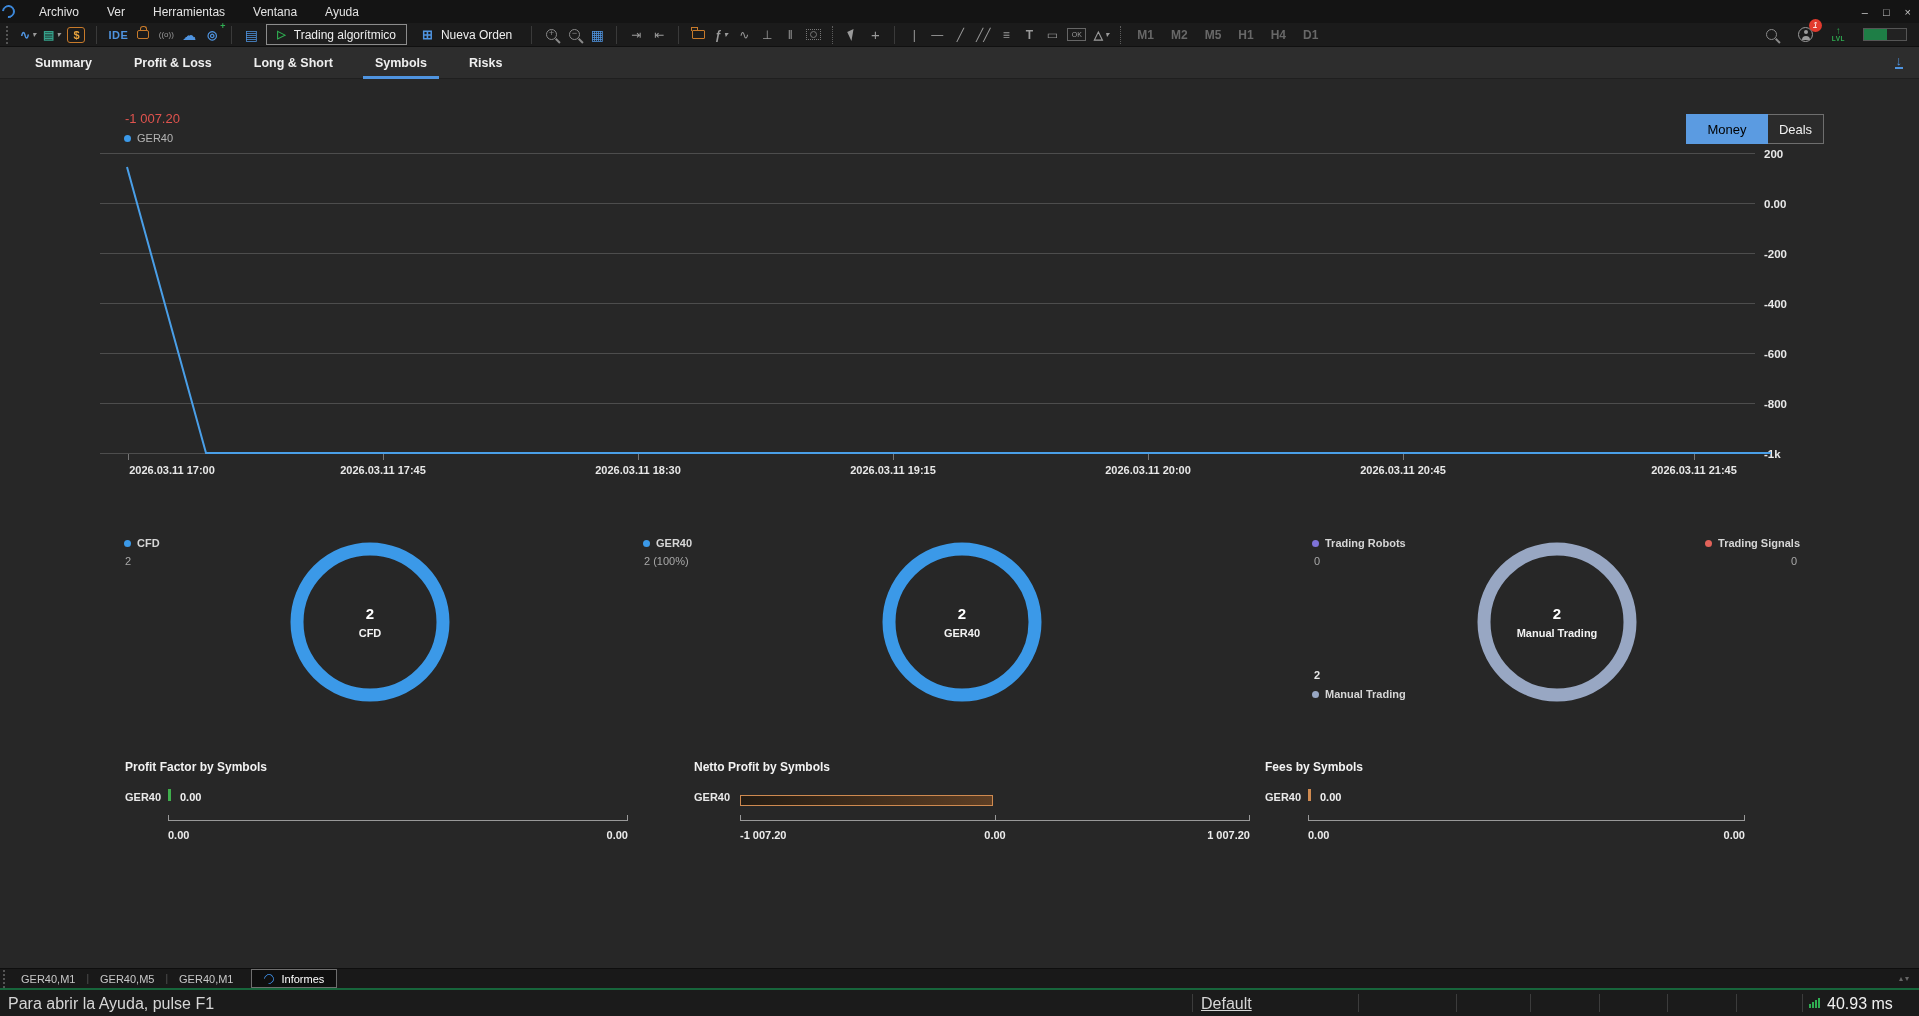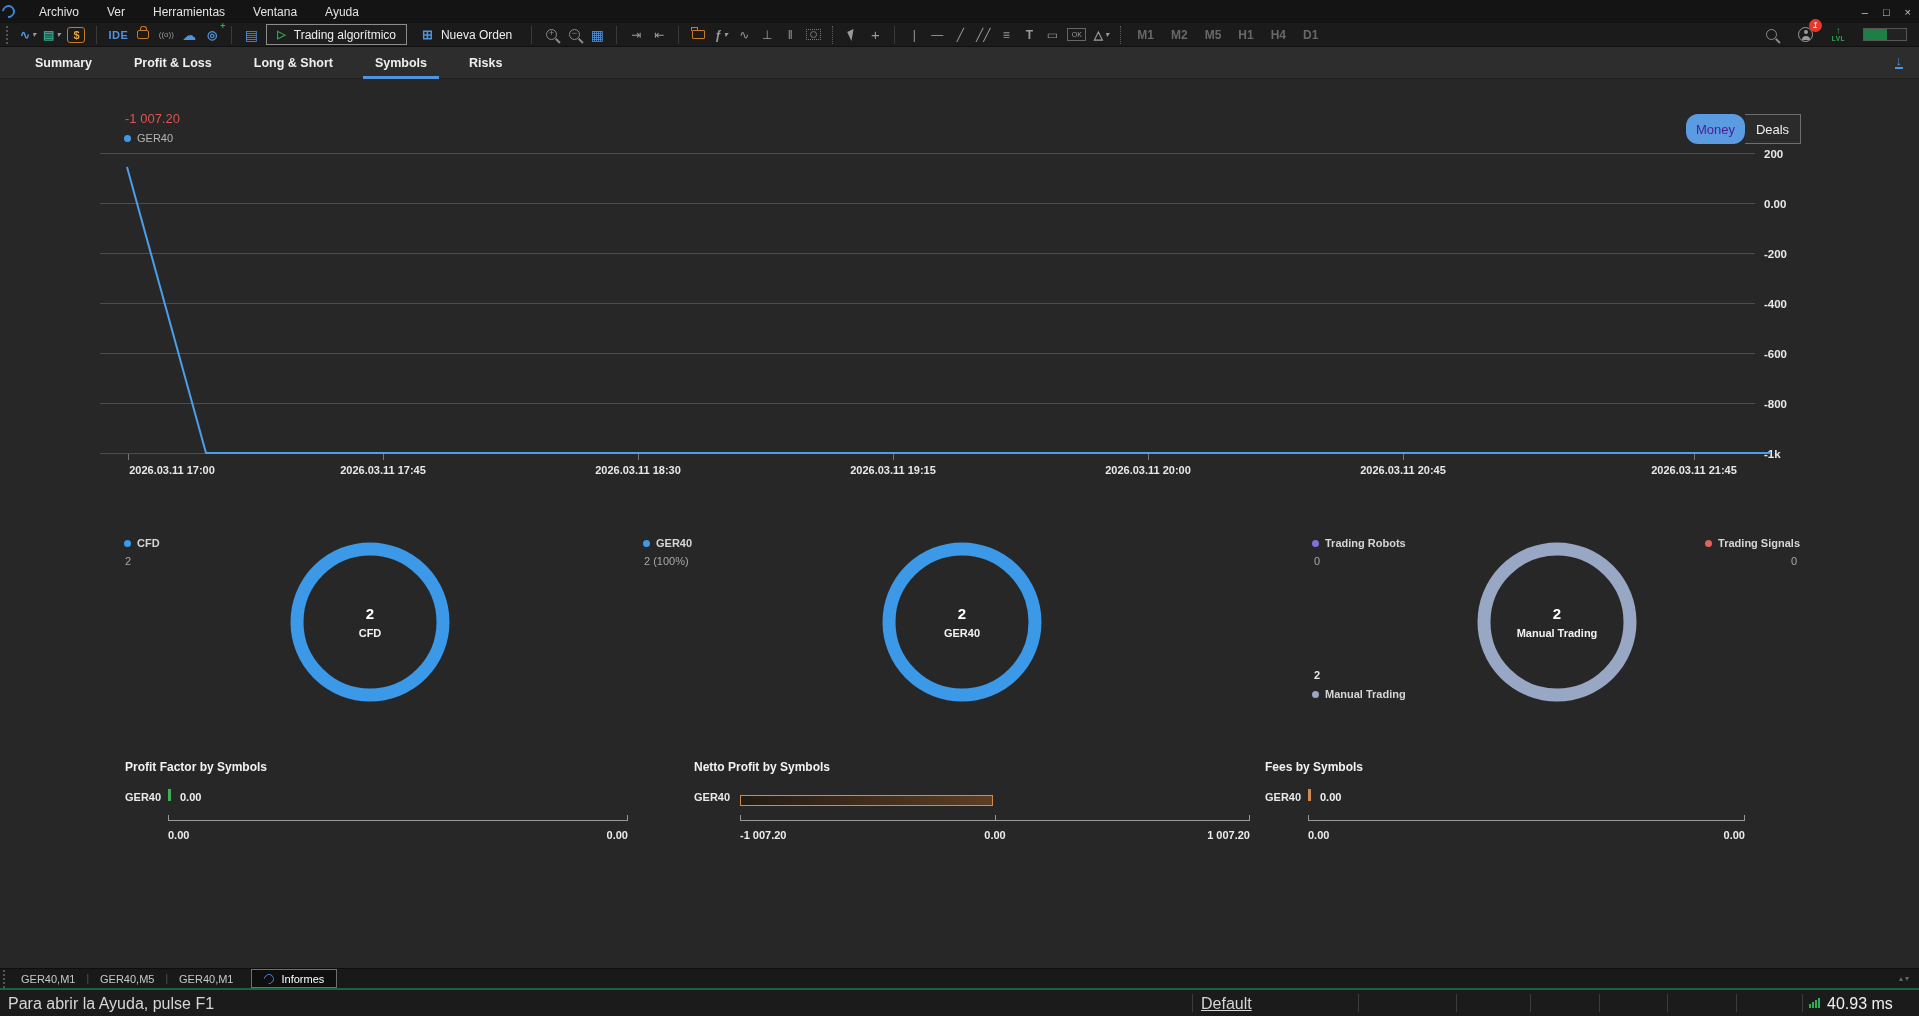--- a/index.html
+++ b/index.html
@@ -71,21 +71,21 @@
   .rtab.active::after { content:''; position:absolute; left:9px; right:9px; bottom:0; height:3px; background:#4f94e0; }
   .export-icon { position:absolute; right:16px; top:7px; color:#4f94e0; font-weight:bold; font-size:13px;
                  line-height:13px; border-bottom:2px solid #4f94e0; padding:0 1px; }
   
   .content { position:absolute; top:79px; left:0; right:0; bottom:48px; background:#272727; }
   .total { position:absolute; left:125px; top:32px; color:#e0534e; font-size:13px; }
   .eq-legend { position:absolute; left:124px; top:53px; font-size:11px; color:#b5b5b5;
                display:flex; align-items:center; gap:6px; }
   .dot { width:7px; height:7px; border-radius:50%; display:inline-block; flex:none; }
   .toggle { position:absolute; left:1686px; top:35px; display:flex; height:30px; font-size:13px; }
-  .toggle .money { width:59px; background:#5b9be1; color:#4c1d95; display:flex; align-items:center; justify-content:center;border-radius:12px; }
+  .toggle .money { width:82px; background:#5b9be1; color:#000000; display:flex; align-items:center; justify-content:center; }
   .toggle .deals { width:56px; border:1px solid #6e6e6e; border-left:none; background:#2b2b2b;
                    color:#f0f0f0; display:flex; align-items:center; justify-content:center; }
   .eq-svg { position:absolute; left:0; top:61px; }
   .grid-line { stroke:#4d4d4d; stroke-width:1; }
   .tick-line { stroke:#777; stroke-width:1; }
   .ytick { fill:#e8e8e8; font-size:11.5px; font-weight:bold; font-family:"Liberation Sans",sans-serif; }
   .xtick { fill:#e8e8e8; font-size:11px; font-weight:bold; font-family:"Liberation Sans",sans-serif; text-anchor:middle; }
   
   .donut { position:absolute; width:170px; height:170px; top:458px; }
   .donut-center { position:absolute; inset:0; display:flex; flex-direction:column; align-items:center;

